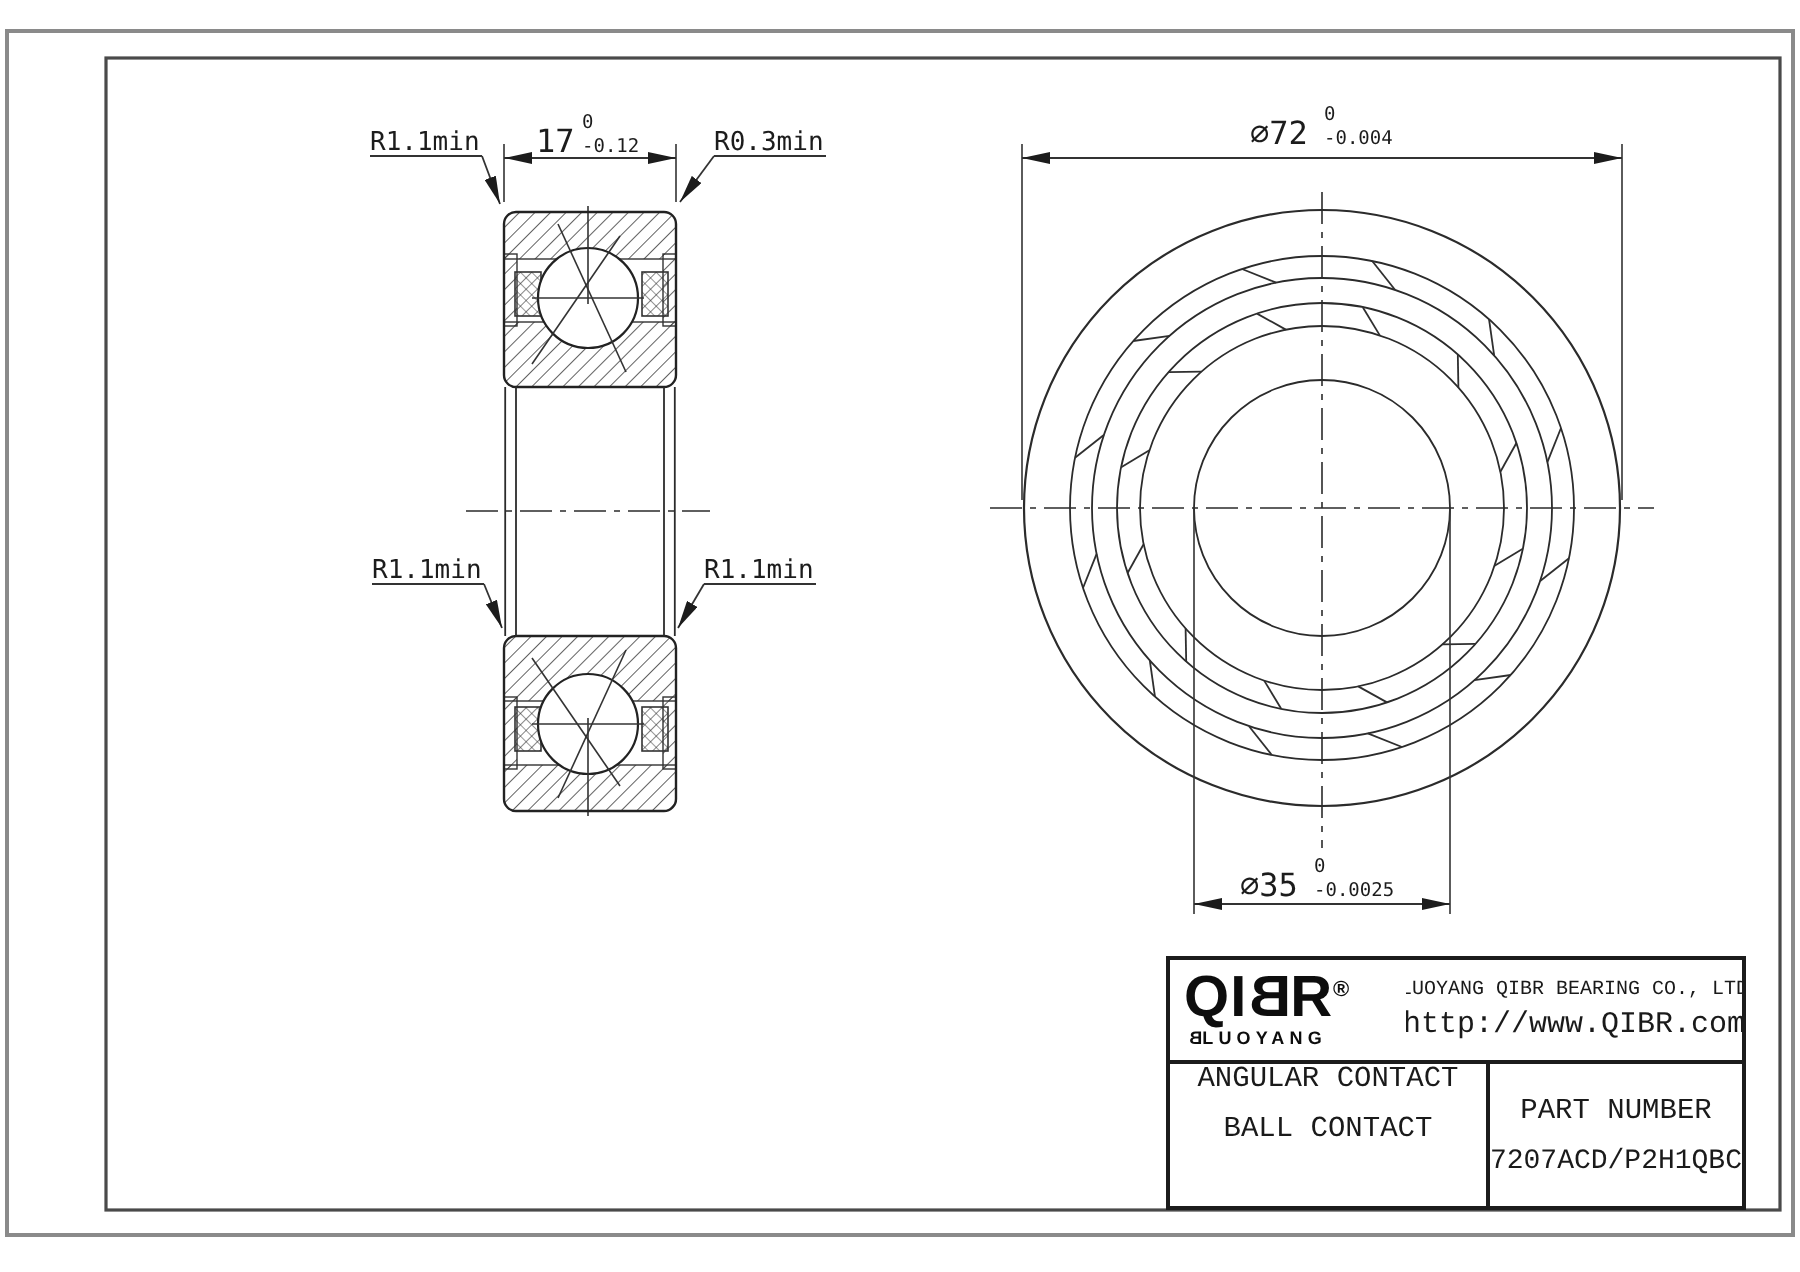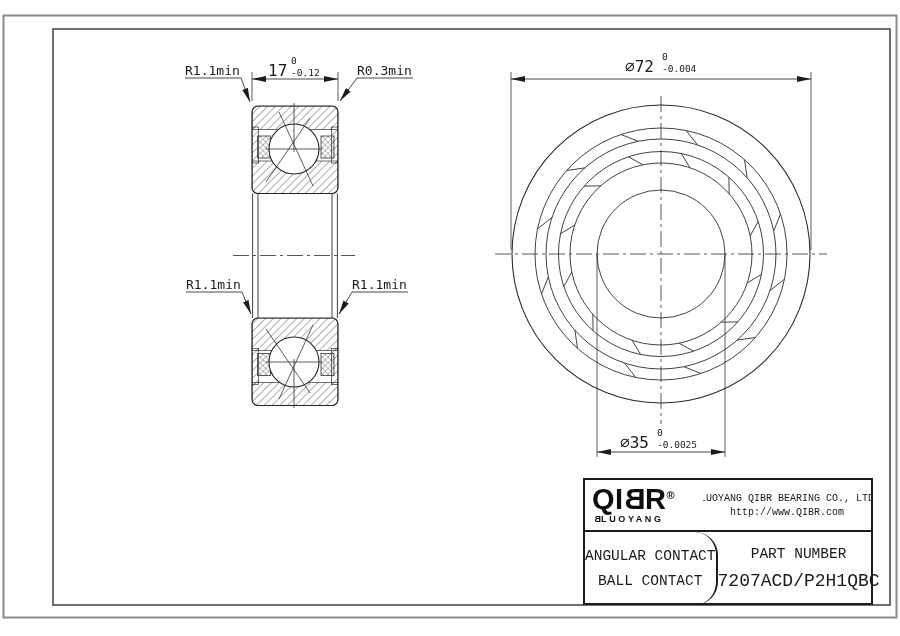--- a/index.html
+++ b/index.html
@@ -19,28 +19,28 @@
              padding-left:7px;box-sizing:border-box;}
   .logo-main{font-family:"Liberation Sans","DejaVu Sans",sans-serif;font-weight:900;
              font-size:29px;line-height:0.95;letter-spacing:0.5px;color:#0d0d0d;white-space:nowrap;}
   .logo-main sup{font-size:11px;font-weight:700;vertical-align:10px;letter-spacing:0;}
   .logo-sub{font-family:"Liberation Sans","DejaVu Sans",sans-serif;font-weight:700;
             font-size:9px;letter-spacing:2.6px;color:#0d0d0d;margin-top:1px;white-space:nowrap;}
   .flip{display:inline-block;transform:scaleX(-1);}
   .company-cell{flex:1;display:flex;flex-direction:column;justify-content:center;
                 align-items:center;gap:3px;overflow:hidden;}
   .company-line{font-size:10px;white-space:nowrap;}
-  .website-line{font-size:10px;white-space:nowrap;font-family:Liberation Mono, monospace;}
+  .website-line{font-size:15px;white-space:nowrap;font-family:Liberation Mono, monospace;}
   .tb-row2{display:flex;height:73px;box-sizing:border-box;}
   .product-cell{width:182px;border-right:2px solid #1c1c1c;box-sizing:border-box;
-                display:flex;flex-direction:column;justify-content:center;align-items:center;gap:9px;border-radius:23px;}
+                display:flex;flex-direction:column;align-items:center;gap:9px;}
   .product-line{font-size:14.5px;white-space:nowrap;}
   .part-cell{flex:1;display:flex;flex-direction:column;justify-content:center;align-items:center;gap:9px;}
   .part-label{font-size:14.5px;white-space:nowrap;}
-  .part-number{font-size:18px;white-space:nowrap;}
+  .part-number{font-size:14px;white-space:nowrap;}
 </style>
 </head>
 <body>
 
 <div class="stage">
 
 <svg width="900" height="636" viewBox="0 0 900 636">
   <defs>
     <pattern id="hatch" width="5.5" height="5.5" patternUnits="userSpaceOnUse" patternTransform="rotate(45)">
       <line x1="0" y1="0" x2="0" y2="5.5" stroke="#3a3a3a" stroke-width="0.8"></line>

